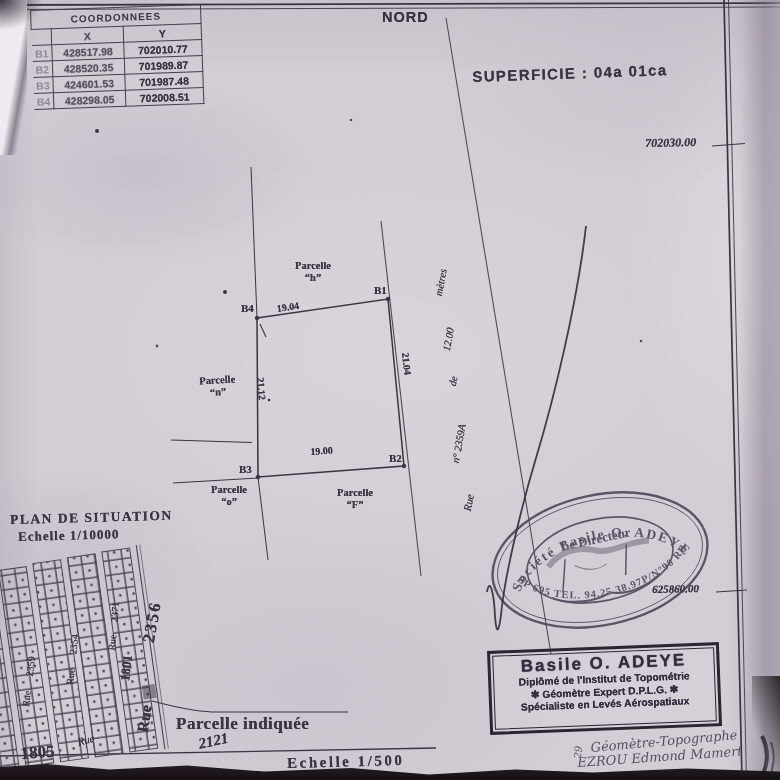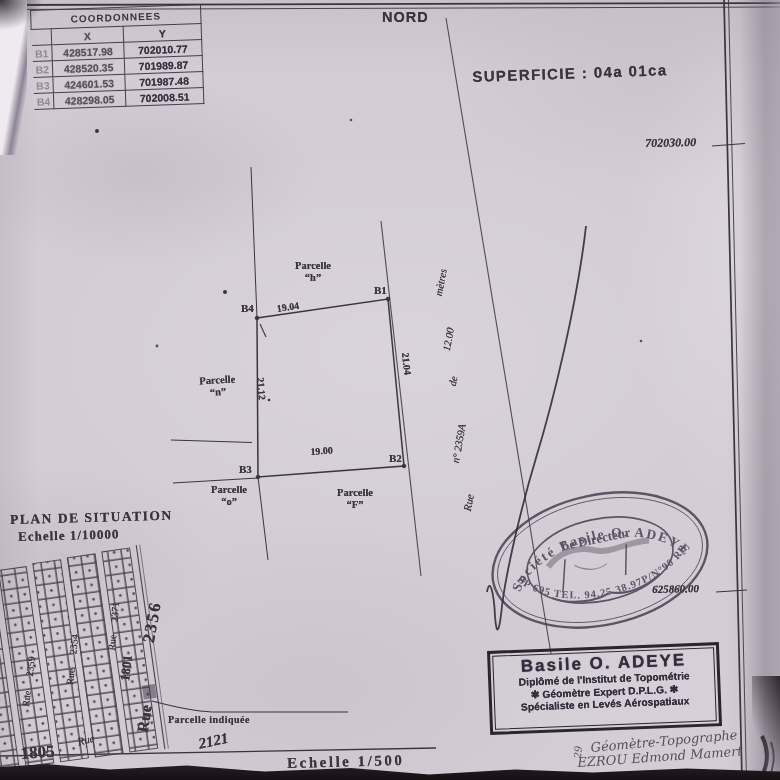--- a/index.html
+++ b/index.html
@@ -186,21 +186,21 @@
   <div class="abs ink" style="left:20px;top:706px;font-size:10px;word-spacing:12px;transform:rotate(-83deg);z-index:3">Rue 2359</div>
   <div class="abs ink" style="left:64px;top:684px;font-size:10px;word-spacing:12px;transform:rotate(-84deg);z-index:3">Rue 2354</div>
   <div class="abs ink" style="left:106px;top:650px;font-size:10px;word-spacing:10px;transform:rotate(-85deg);z-index:3">Rue 2371</div>
   <div class="abs ink" style="left:117px;top:680px;font-size:13px;font-weight:bold;transform:rotate(-83deg);z-index:3">1801</div>
   <div class="abs ink" style="left:134px;top:731px;font-size:16px;font-weight:bold;transform:rotate(-82deg);z-index:3">Rue</div>
   <div class="abs ink" style="left:139px;top:641px;font-size:17px;font-weight:bold;letter-spacing:2px;transform:rotate(-80deg);z-index:3">2356</div>
   <div class="abs ink" style="left:76px;top:736px;font-size:11px;font-style:italic;transform:rotate(-14deg);z-index:3">Rue</div>
   <div class="abs ink" style="left:197px;top:736px;font-size:15px;font-style:italic;font-weight:bold;transform:rotate(-12deg);z-index:3">2121</div>
   <div class="abs ink" style="left:20px;top:744px;font-size:17px;font-weight:bold;transform:rotate(-4deg);z-index:3">1805</div>
 
-  <div class="abs ink" style="left:168px;top:714px;font-size:10px;font-weight:bold;letter-spacing:.5px;z-index:3">Parcelle indiquée</div>
+  <div class="abs ink" style="left:176px;top:714px;font-size:17px;font-weight:bold;letter-spacing:.5px;z-index:3">Parcelle indiquée</div>
 
   <div class="abs ink" style="left:287px;top:755px;font-size:15px;letter-spacing:2.5px;font-weight:bold;transform:rotate(-1.5deg);z-index:3">Echelle 1/500</div>
 
   <div id="adeyebox" class="abs" style="z-index:3">
     <div class="inner">
       <div class="l1">Basile O. ADEYE</div>
       <div class="lx">Diplômé de l'Institut de Topométrie</div>
       <div class="lx">✱ Géomètre Expert D.P.L.G. ✱</div>
       <div class="lx">Spécialiste en Levés Aérospatiaux</div>
     </div>

